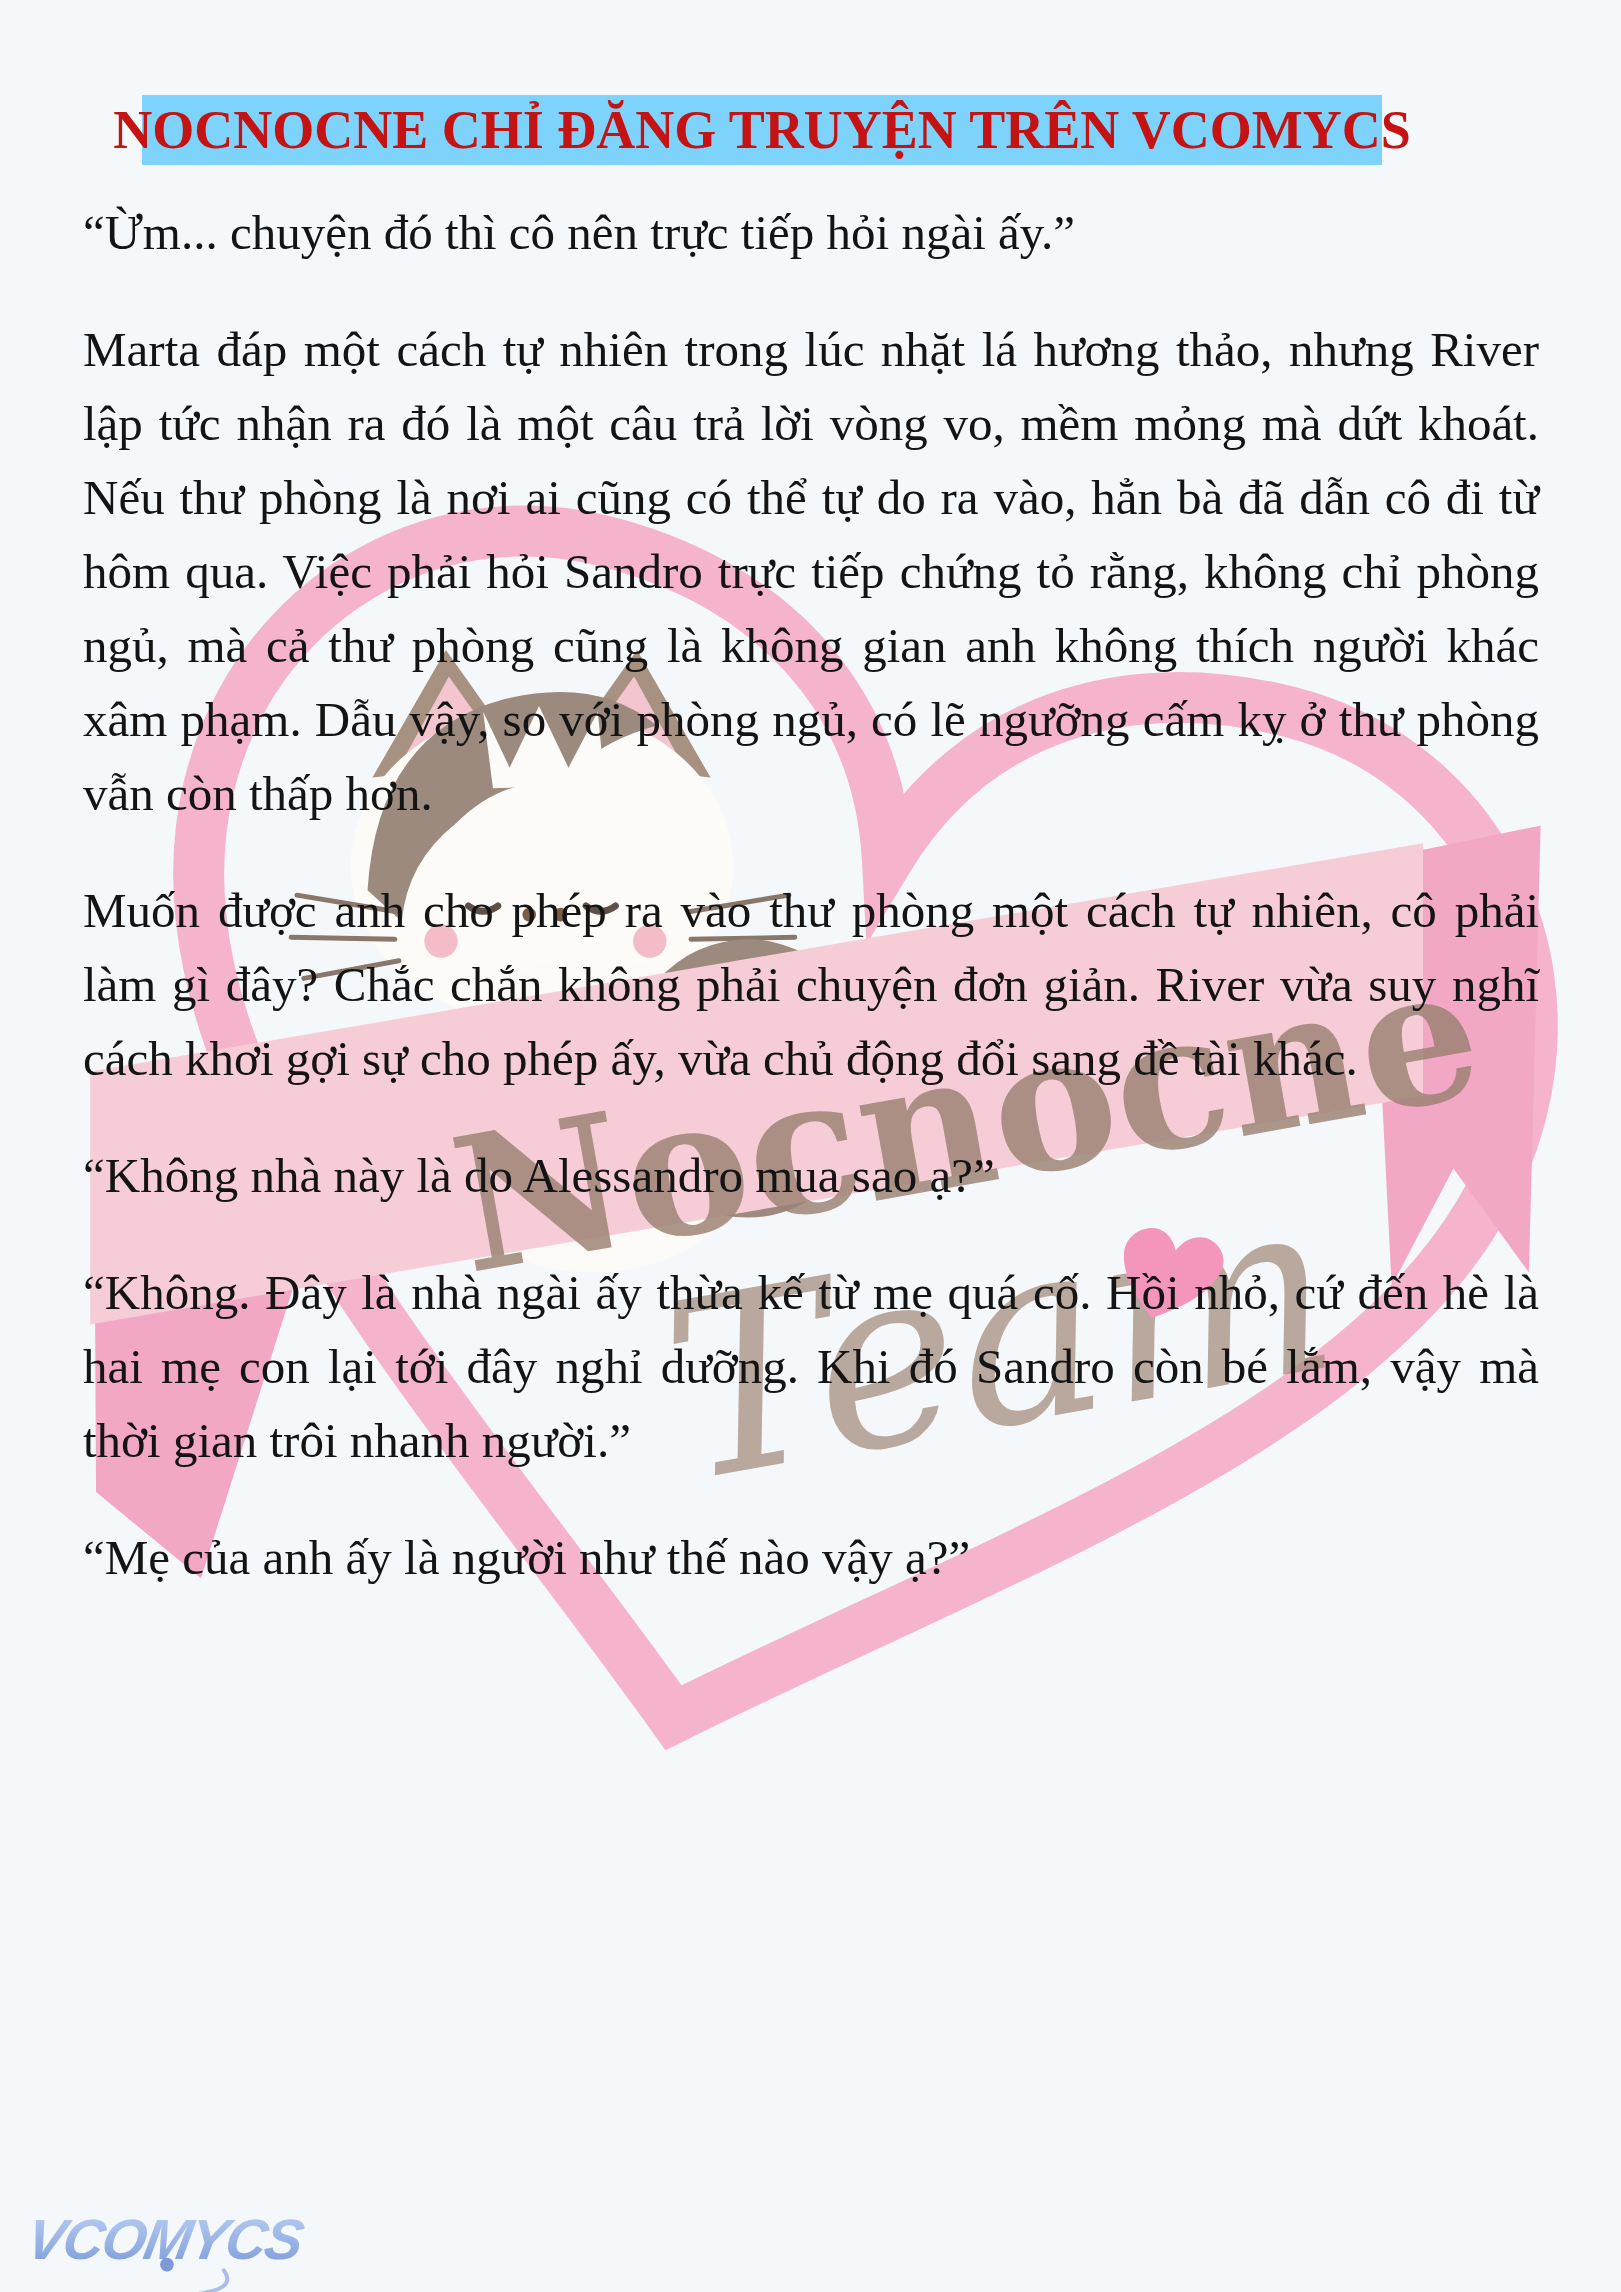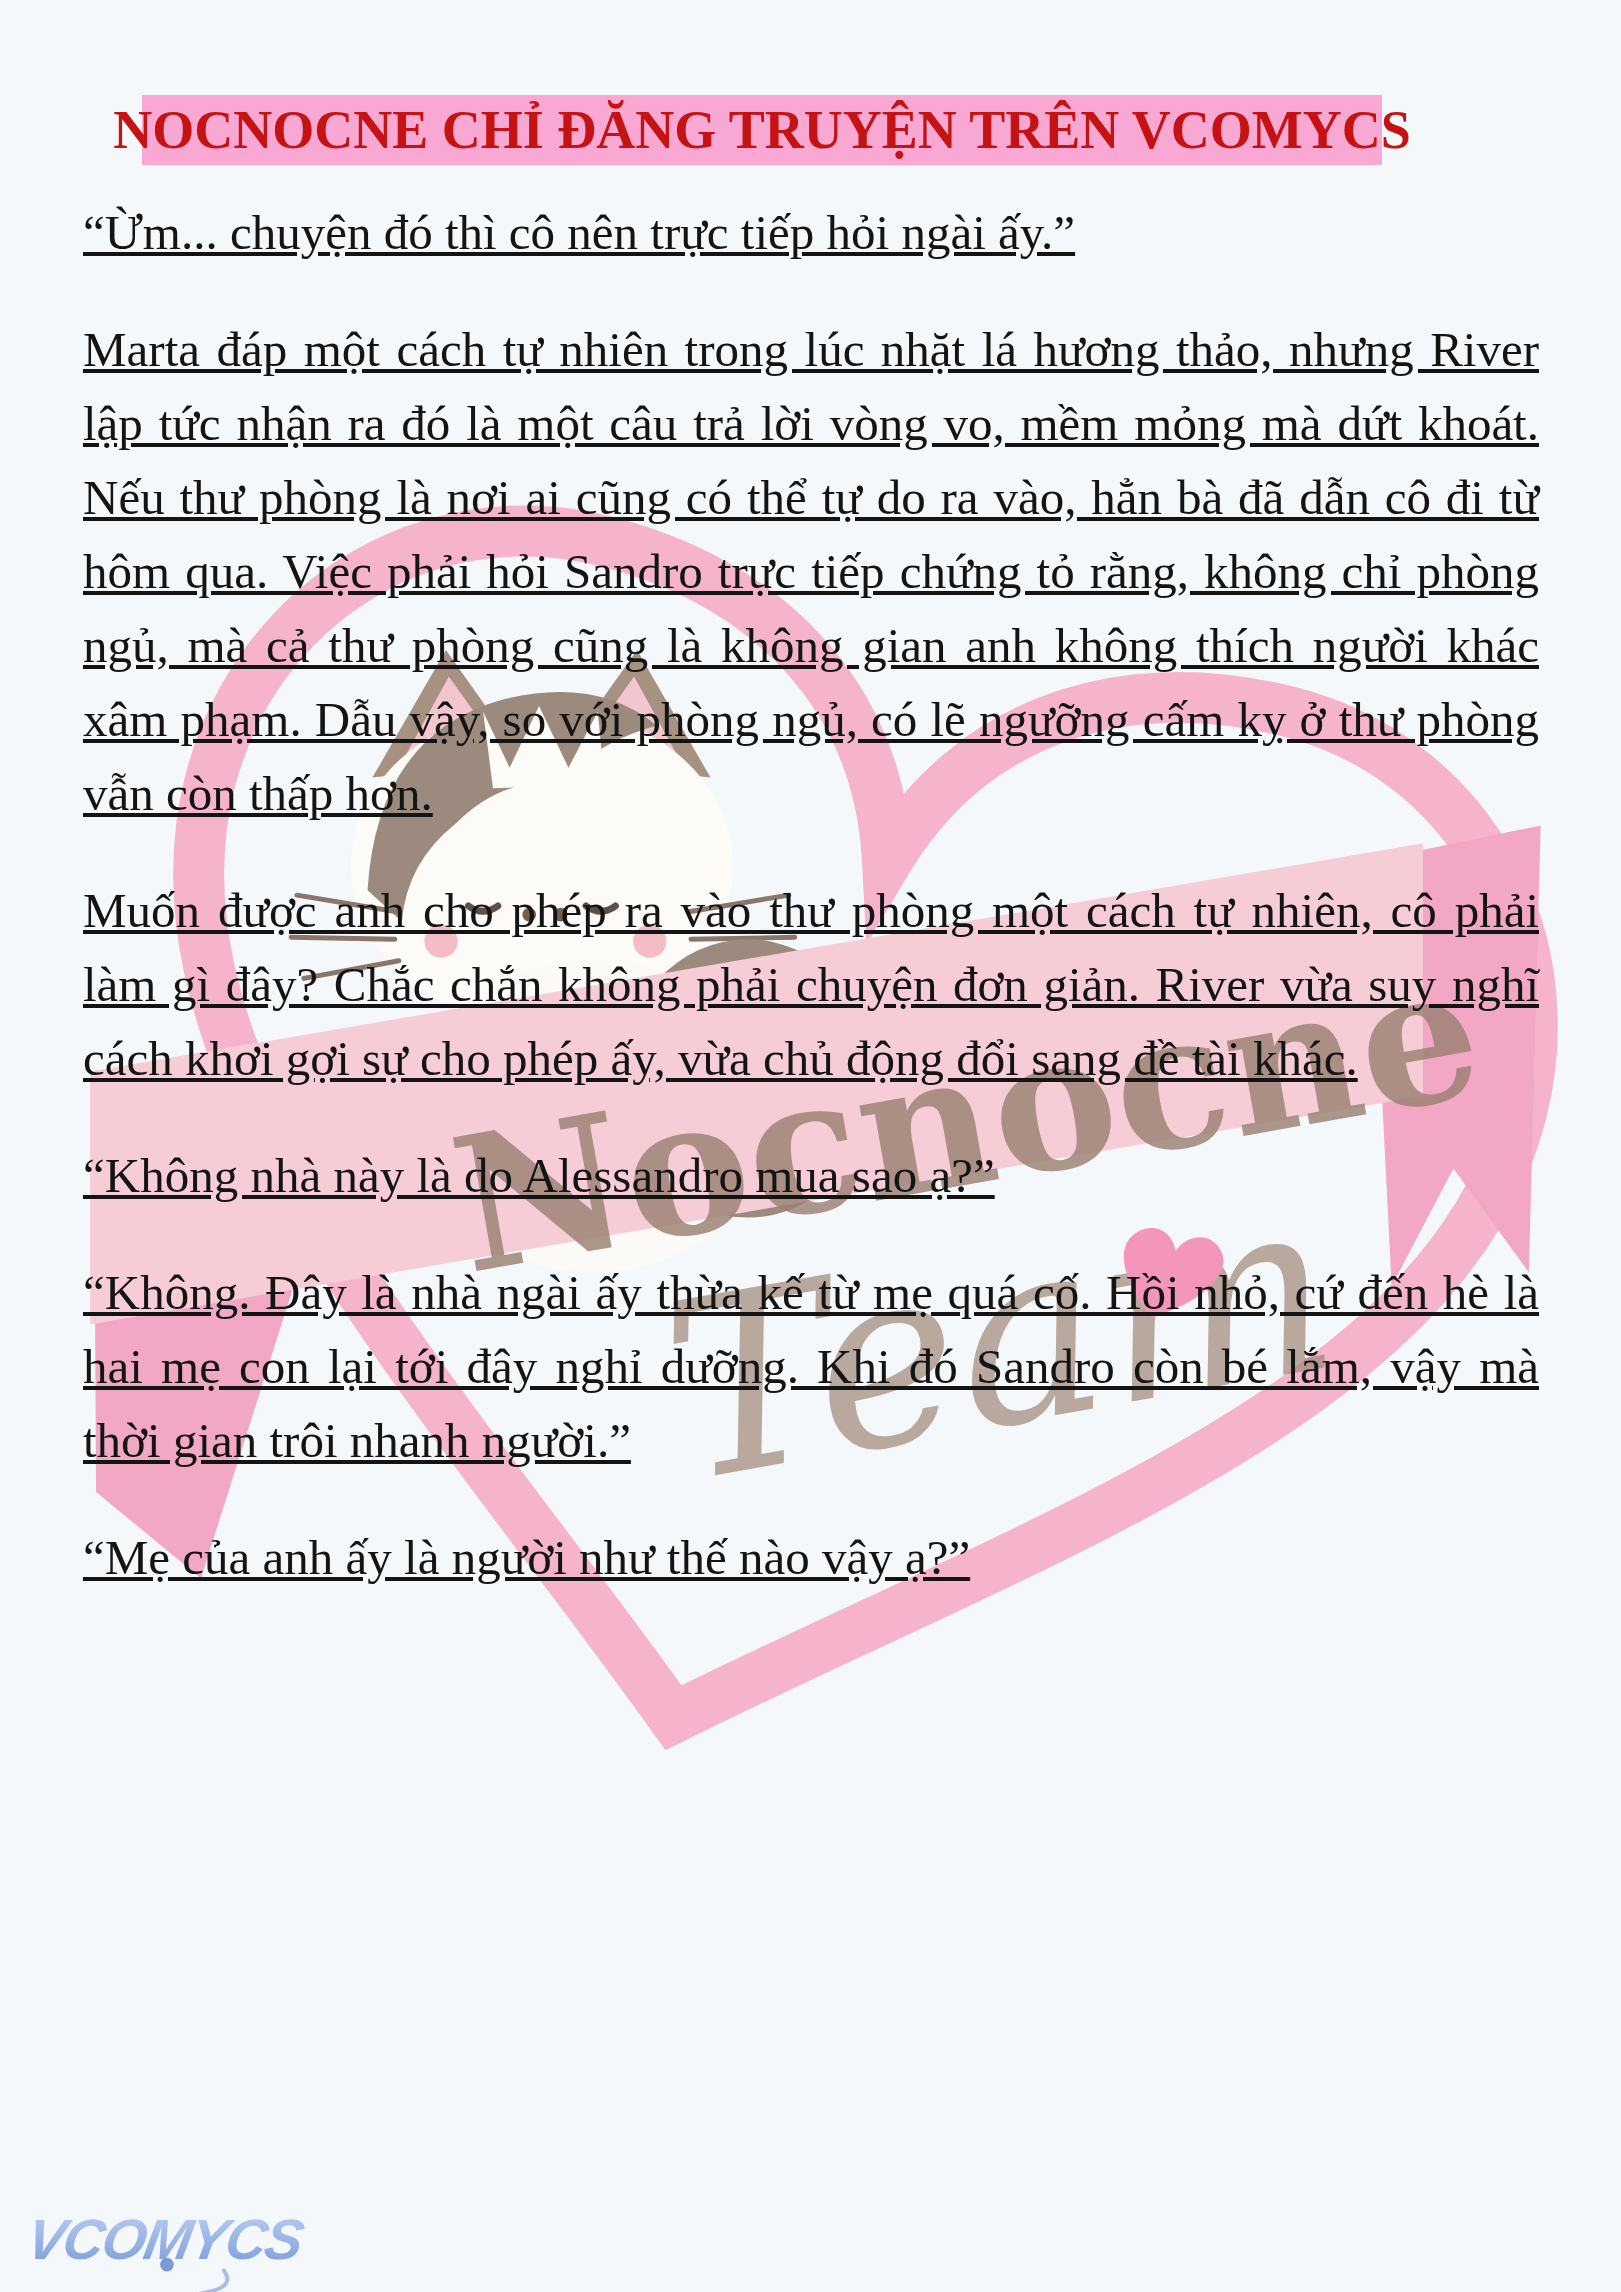--- a/index.html
+++ b/index.html
@@ -9,39 +9,38 @@
     background:#f5f8fa;
     overflow:hidden;
     font-family:"Liberation Serif", serif;
   }
   .watermark{
     position:absolute;left:0;top:0;width:1621px;height:2293px;
     z-index:0;
   }
   .header-band{
     position:absolute;left:142px;top:95px;width:1240px;height:70px;
-    background:#f9a8d4;
+    background:#7dd3fc;
     display:flex;align-items:center;justify-content:center;
     z-index:2;
   }
   .header-band span{
     color:#c41312;
     font-weight:bold;
     font-size:54px;
     white-space:nowrap;
     letter-spacing:0px;
   }
   .body-text{
     position:absolute;left:83px;top:196px;width:1456px;
     z-index:2;
     color:#141414;
     font-size:49px;
     line-height:74px;
     text-align:justify;
-    text-decoration:underline;
   }
   .body-text p{margin:0 0 43px 0;}
   .logo-svg{
     position:absolute;left:17.6px;top:2194px;width:294px;height:98px;
     z-index:2;
   }
   .wm-name{
     font-family:"DejaVu Serif", serif;
     font-weight:bold;
     font-size:190px;

